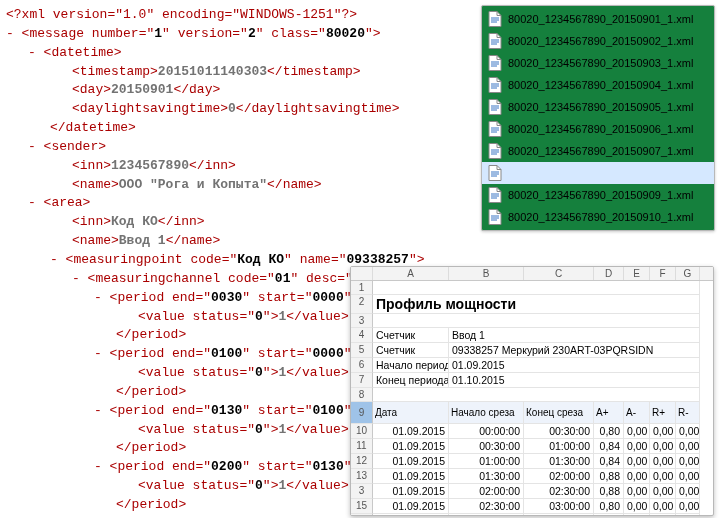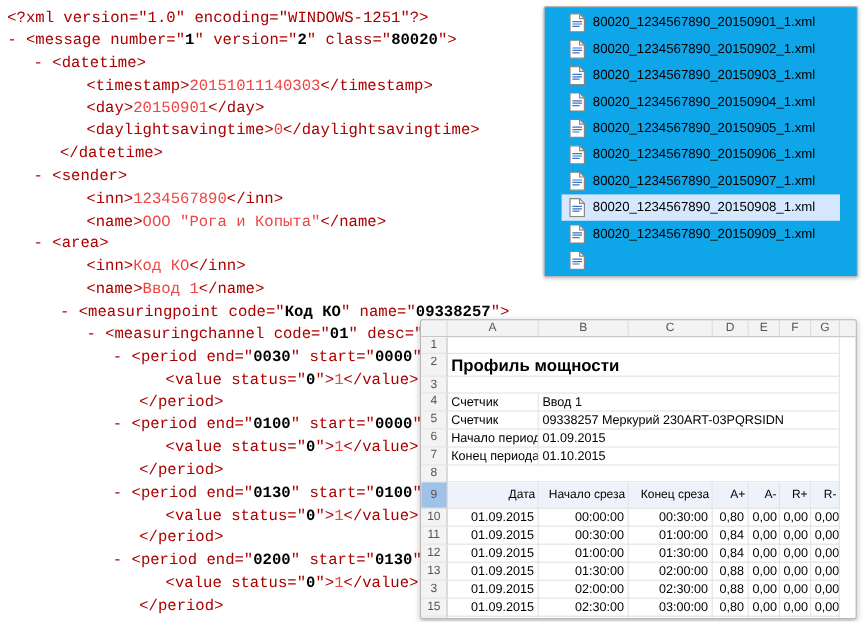--- a/index.html
+++ b/index.html
@@ -1,43 +1,43 @@
 <!DOCTYPE html>
 <html><head>
 <meta charset="utf-8">
 <style>
   body{margin:0;font-family:"Courier New",monospace;font-size:13px;background:#fff;color:#000;width:720px;height:518px;position:relative;overflow:hidden}
   .xml-viewer{position:absolute;top:4px;left:4px;padding:2px;line-height:1.45}
   .t-dash{color:#a00}
   .t-tag{color:#a00}
   .t-attr{color:#a00}
   .t-val{color:#000;font-weight:bold}
-  .t-text{color:#ef4444;font-weight:normal}
+  .t-text{color:#737373;font-weight:bold}
   .ind-0{padding-left:0}
   .ind-1{padding-left:22px}
   .ind-2{padding-left:44px}
   .ind-3{padding-left:66px}
   .ind-4{padding-left:88px}
   .ind-5{padding-left:110px}
   .ind-6{padding-left:132px}
-  .file-list{position:absolute;top:5px;right:5px;width:232px;background:#0ea5e9;border:1px solid #b8b8b8;box-shadow:0 1px 3px rgba(0,0,0,.2);font-family:Tahoma,Arial,sans-serif;font-size:11px;border-radius:2px;padding:2px 14px}
+  .file-list{position:absolute;top:5px;right:5px;width:232px;background:#15803d;border:1px solid #b8b8b8;box-shadow:0 1px 3px rgba(0,0,0,.2);font-family:Tahoma,Arial,sans-serif;font-size:11px;border-radius:2px;padding:2px 0}
   .file-row{display:flex;align-items:center;gap:6px;padding:3px 6px;white-space:nowrap;cursor:default}
   .file-row.sel{background:#d5e8ff}
   .fi-ico{width:14px;height:16px;flex:none}
   .fi-ico svg{display:block}
   .spreadsheet{position:absolute;right:6px;bottom:2px;width:362px;height:248px;background:#fff;border:1px solid #b8b8b8;box-shadow:0 2px 5px rgba(0,0,0,.25);font-family:Arial,sans-serif;border-radius:2px;overflow:hidden}
   .ss-cols{display:grid;grid-template-columns:22px 76px 75px 70px 30px 26px 26px 24px;background:#f3f3f3;border-bottom:1px solid #c8c8c8;font-size:10px;color:#555}
   .ss-cols div{border-right:1px solid #dcdcdc;text-align:center;padding:1px 0}
   .ss-body{font-size:10.5px}
   .ss-row{display:grid;grid-template-columns:22px 76px 75px 70px 30px 26px 26px 24px}
   .ss-row div{border-right:1px solid #e4e4e4;border-bottom:1px solid #e4e4e4;padding:1px 3px;white-space:nowrap;overflow:hidden}
   .ss-row .rh{background:#f3f3f3;color:#555;text-align:center;font-size:10px;border-right:1px solid #c8c8c8}
   .ss-title{font-size:14px;font-weight:700;padding:2px 4px}
   .ss-stat .lbl{font-size:10.5px}
-  .hdr-row div{background:#eef3fb;font-weight:400;text-align:right;padding:5px 2px;font-size:10px}
+  .hdr-row div{background:#eef3fb;font-weight:400;text-align:left;padding:5px 2px;font-size:10px}
   .hdr-row .rh{background:#9fc3e8;padding:5px 2px}
   .ss-row.data .num{text-align:right}
 </style>
 </head>
 <body>
 
 <div class="xml-viewer" id="xml">
     <div class="ind-0"><span class="t-tag">&lt;?xml version="1.0" encoding="WINDOWS-1251"?&gt;</span></div>
     <div class="ind-0"><span class="t-dash">-&nbsp;</span><span class="t-tag">&lt;message</span><span class="t-attr"> number="</span><span class="t-val">1</span><span class="t-attr">"</span><span class="t-attr"> version="</span><span class="t-val">2</span><span class="t-attr">"</span><span class="t-attr"> class="</span><span class="t-val">80020</span><span class="t-attr">"</span><span class="t-tag">&gt;</span></div>
     <div class="ind-1"><span class="t-dash">-&nbsp;</span><span class="t-tag">&lt;datetime&gt;</span></div>
@@ -139,40 +139,40 @@
       <span>80020_1234567890_20150907_1.xml</span>
     </div>
     <div class="file-row sel">
       <span class="fi-ico">
         <svg viewBox="0 0 14 16">
           <path fill="#fff" stroke="#888" d="M1 .5h8l4 4V15.5H1z"></path>
           <path fill="none" stroke="#888" d="M9 .5V4.5h4"></path>
           <path stroke="#3a76c4" stroke-width="1" fill="none" d="M3 7h8M3 9h8M3 11h6"></path>
         </svg>
       </span>
-      <span>80020_1234567890_20150908_1.xml</span>
     </div>
     <div class="file-row">
       <span class="fi-ico">
         <svg viewBox="0 0 14 16">
           <path fill="#fff" stroke="#888" d="M1 .5h8l4 4V15.5H1z"></path>
           <path fill="none" stroke="#888" d="M9 .5V4.5h4"></path>
           <path stroke="#3a76c4" stroke-width="1" fill="none" d="M3 7h8M3 9h8M3 11h6"></path>
         </svg>
       </span>
       <span>80020_1234567890_20150909_1.xml</span>
     </div>
     <div class="file-row">
       <span class="fi-ico">
         <svg viewBox="0 0 14 16">
           <path fill="#fff" stroke="#888" d="M1 .5h8l4 4V15.5H1z"></path>
           <path fill="none" stroke="#888" d="M9 .5V4.5h4"></path>
           <path stroke="#3a76c4" stroke-width="1" fill="none" d="M3 7h8M3 9h8M3 11h6"></path>
         </svg>
       </span>
+      <span>80020_1234567890_20150910_1.xml</span>
     </div>
   </div>
 
 <div class="spreadsheet">
   <div class="ss-cols" id="sscols">
       <div></div>
       <div>A</div>
       <div>B</div>
       <div>C</div>
       <div>D</div>

